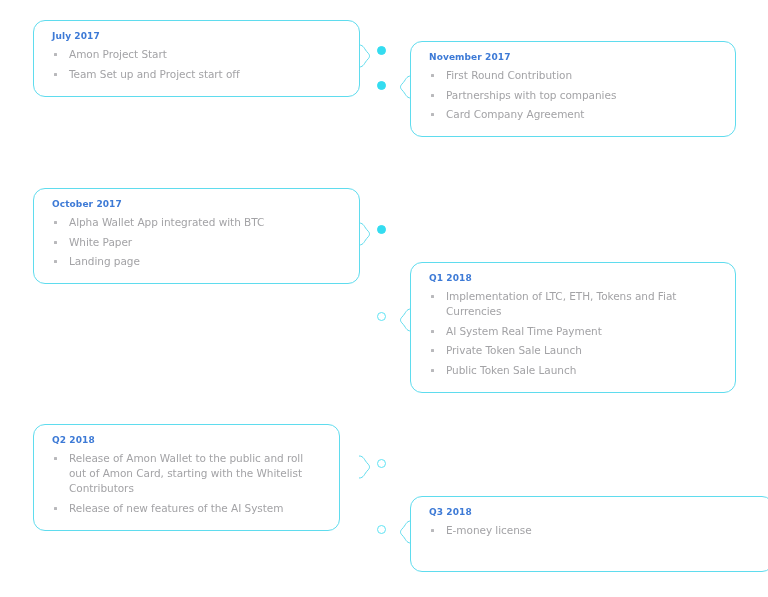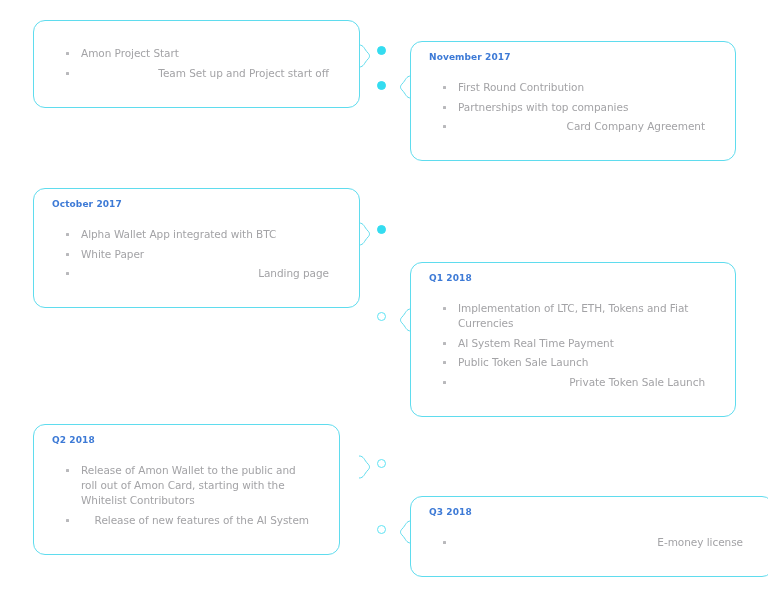--- a/index.html
+++ b/index.html
@@ -37,34 +37,34 @@
     font-weight: bold;
     color: #3d7ad6;
     letter-spacing: 0.1px;
     margin: 0 0 3px 4px;
     line-height: 13px;
     white-space: nowrap;
   }
 
   .card-list {
     list-style: none;
-    margin: 16px;
+    margin: 4px;
     padding: 0;
   }
 
   .card-list li {
     position: relative;
     font-size: 10.5px;
     color: #a3a3a6;
     line-height: 15px;
     padding: 0 0 0 17px;
     margin: 0 0 4.5px 0;
     letter-spacing: -0.05px;
   }
-  .card-list li:last-child { margin-bottom: 0; text-align: right; }
+  .card-list li:last-child { margin-bottom: 0; }
 
   .card-list li .bullet {
     position: absolute;
     left: 2px;
     top: 6px;
     width: 3px;
     height: 3px;
     background: #b9b9bc;
     border-radius: 0.5px;
   }
@@ -93,20 +93,21 @@
   .dot.hollow {
     background: #ffffff;
     border: 1.6px solid #5fe3f4;
   }
 </style>
 </head>
 <body>
 
 <div id="roadmap">
     <div class="card" style="left: 33px; top: 20px; width: 327px; min-height: 76px; border-color: rgb(95, 220, 238);">
+      <div class="card-heading" style="color: rgb(61, 122, 214);">July 2017</div>
       <ul class="card-list">
         <li style="color: rgb(163, 163, 166);"><span class="bullet" style="background: rgb(185, 185, 188);"></span><span>Amon Project Start</span></li>
         <li style="color: rgb(163, 163, 166);"><span class="bullet" style="background: rgb(185, 185, 188);"></span><span>Team Set up and Project start off</span></li>
       </ul>
     </div>
     <div class="notch" style="left: 359px; top: 45px;">
       <svg width="12" height="22" viewBox="0 0 12 22">
         <path d="M0 0 C 5 0, 5 4, 9 8 C 11 10, 11 12, 9 14 C 5 18, 5 22, 0 22" fill="none" stroke="#5fdcee" stroke-width="1"></path>
       </svg>
     </div>
@@ -137,22 +138,22 @@
       <svg width="12" height="22" viewBox="0 0 12 22">
         <path d="M0 0 C 5 0, 5 4, 9 8 C 11 10, 11 12, 9 14 C 5 18, 5 22, 0 22" fill="none" stroke="#5fdcee" stroke-width="1"></path>
       </svg>
     </div>
     <div class="dot filled" style="left: 377px; top: 225px; background: rgb(52, 220, 240); border-color: rgb(52, 220, 240);"></div>
     <div class="card" style="left: 410px; top: 262px; width: 326px; min-height: 115px; border-color: rgb(95, 220, 238);">
       <div class="card-heading" style="color: rgb(61, 122, 214);">Q1 2018</div>
       <ul class="card-list">
         <li style="color: rgb(163, 163, 166);"><span class="bullet" style="background: rgb(185, 185, 188);"></span><span>Implementation of LTC, ETH, Tokens and Fiat Currencies</span></li>
         <li style="color: rgb(163, 163, 166);"><span class="bullet" style="background: rgb(185, 185, 188);"></span><span>AI System Real Time Payment</span></li>
+        <li style="color: rgb(163, 163, 166);"><span class="bullet" style="background: rgb(185, 185, 188);"></span><span>Private Token Sale Launch</span></li>
         <li style="color: rgb(163, 163, 166);"><span class="bullet" style="background: rgb(185, 185, 188);"></span><span>Public Token Sale Launch</span></li>
-        <li style="color: rgb(163, 163, 166);"><span class="bullet" style="background: rgb(185, 185, 188);"></span><span>Private Token Sale Launch</span></li>
       </ul>
     </div>
     <div class="notch" style="left: 399px; top: 309px;">
       <svg width="12" height="22" viewBox="0 0 12 22">
         <path d="M12 0 C 7 0, 7 4, 3 8 C 1 10, 1 12, 3 14 C 7 18, 7 22, 12 22" fill="none" stroke="#5fdcee" stroke-width="1"></path>
       </svg>
     </div>
     <div class="dot hollow" style="left: 377px; top: 312px; border-color: rgb(95, 227, 244);"></div>
     <div class="card" style="left: 33px; top: 424px; width: 307px; min-height: 91px; border-color: rgb(95, 220, 238);">
       <div class="card-heading" style="color: rgb(61, 122, 214);">Q2 2018</div>

